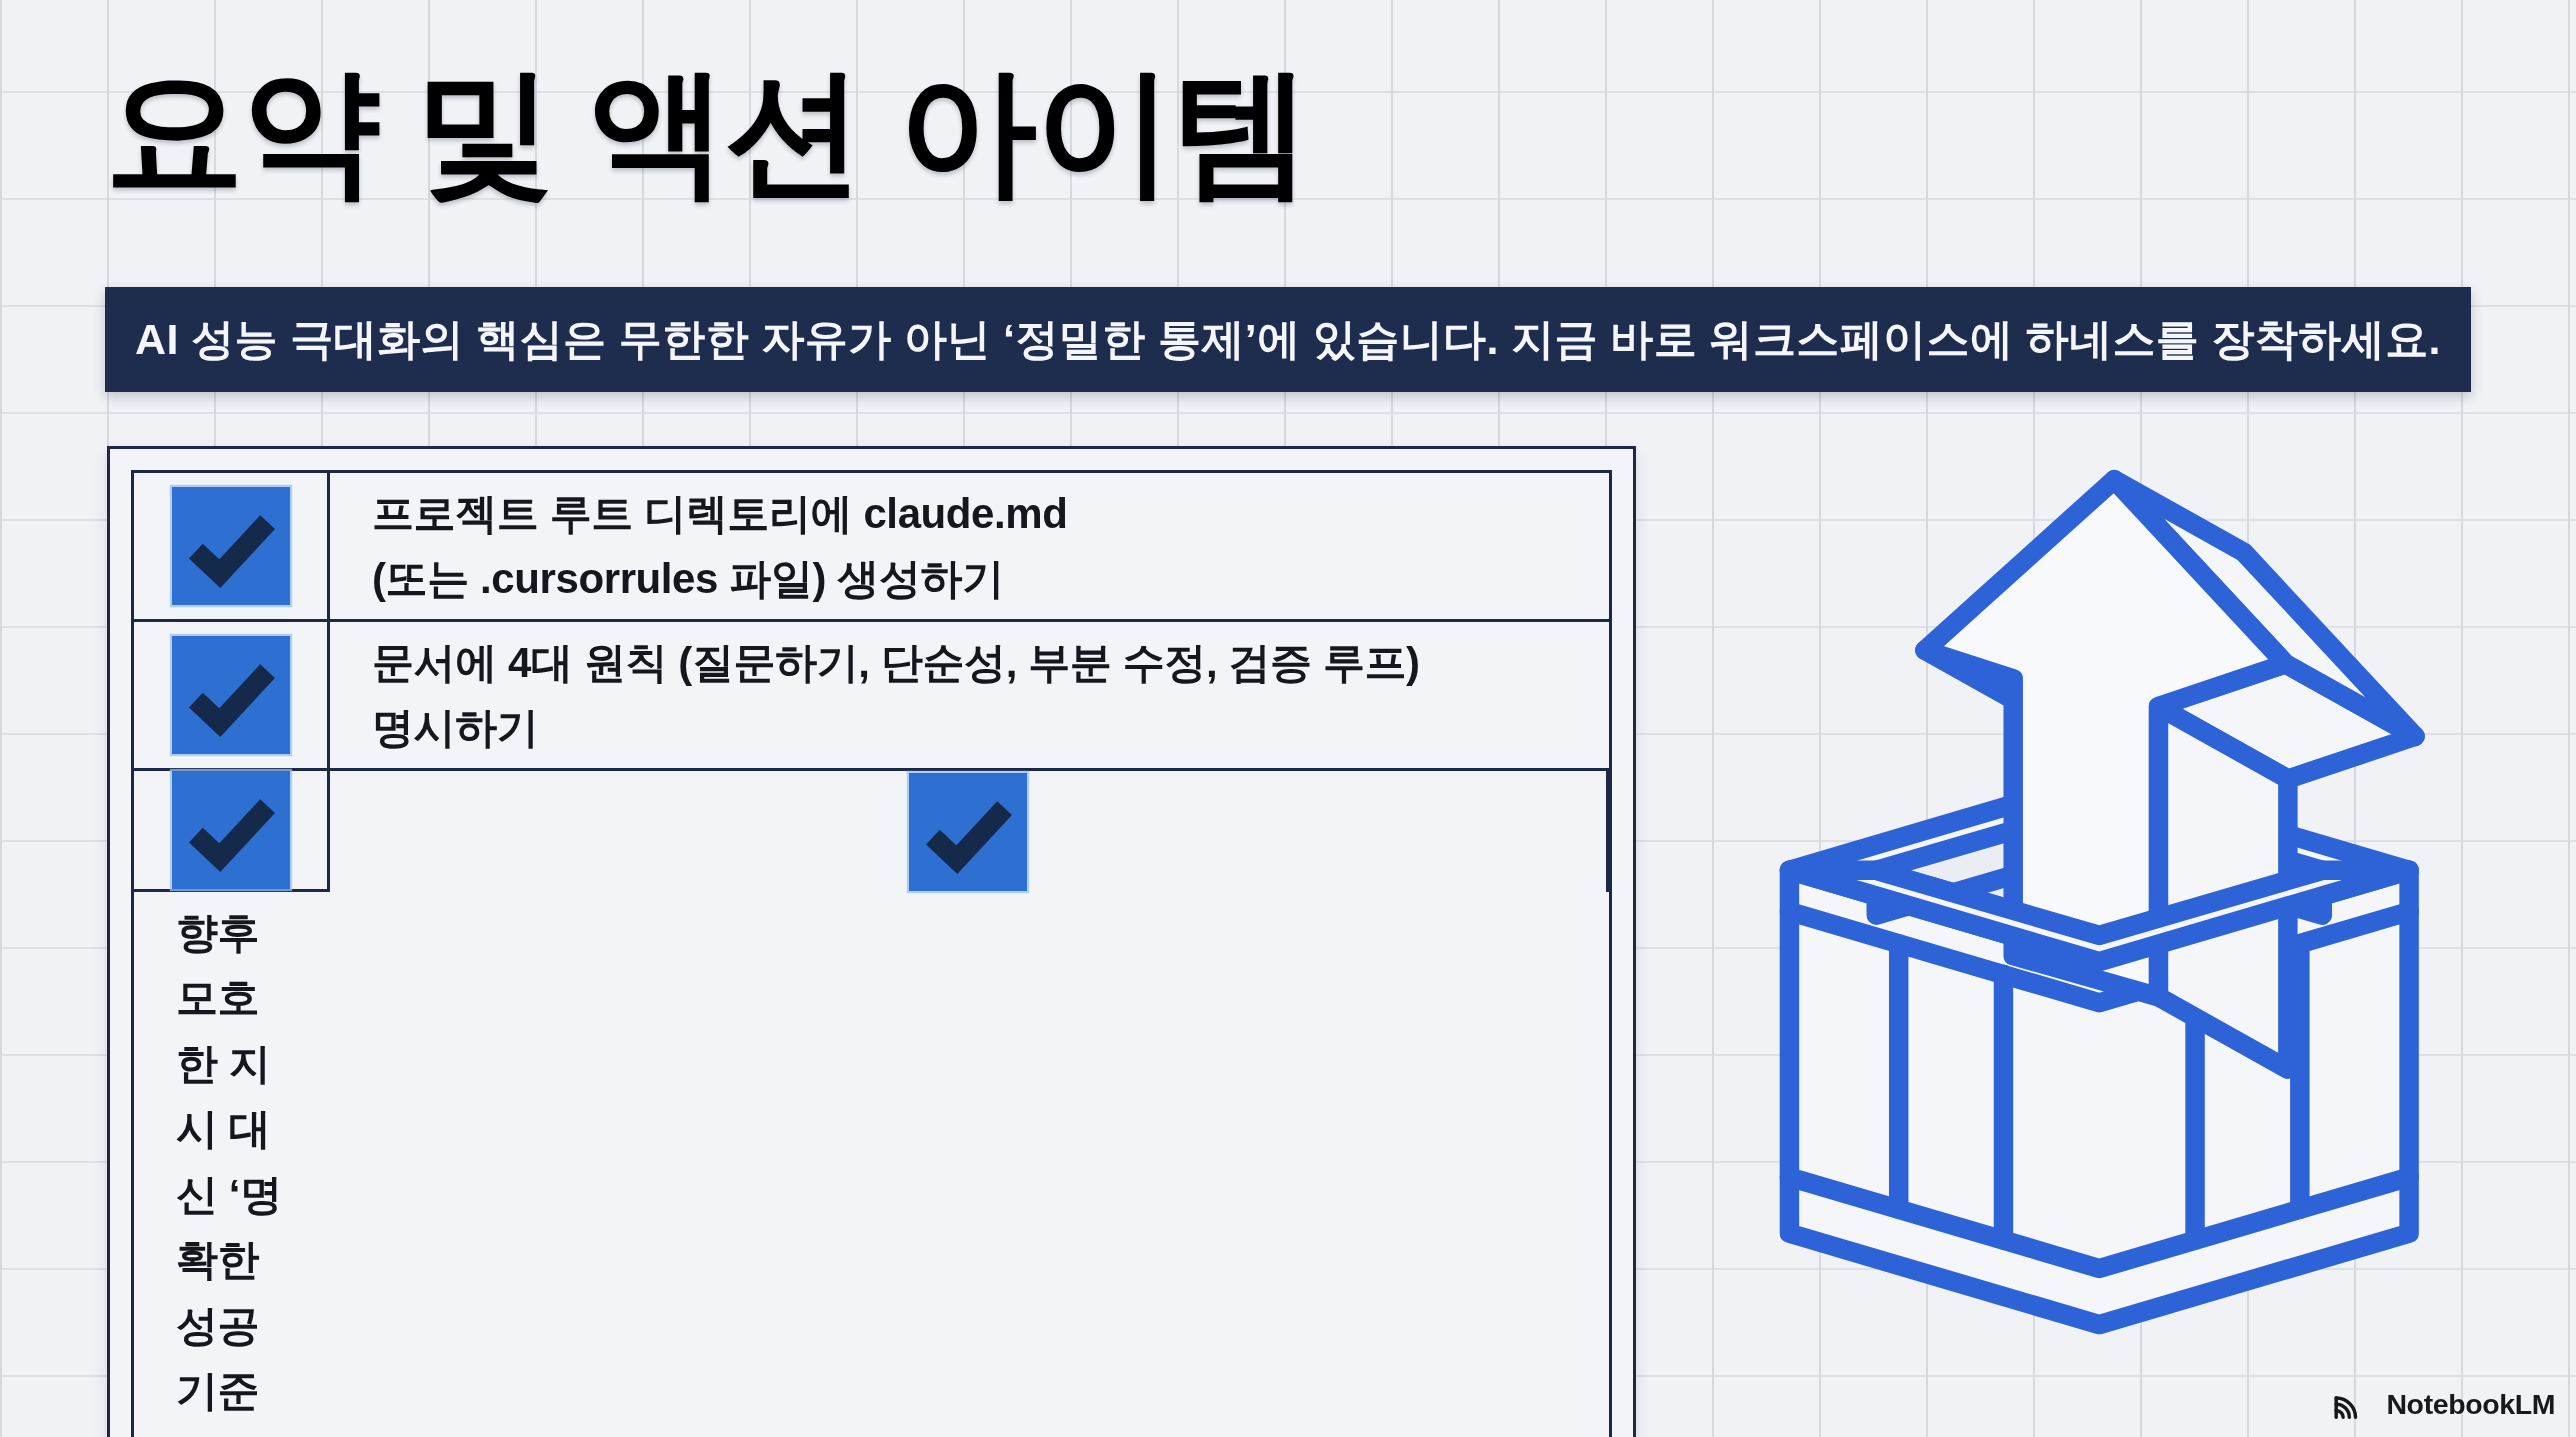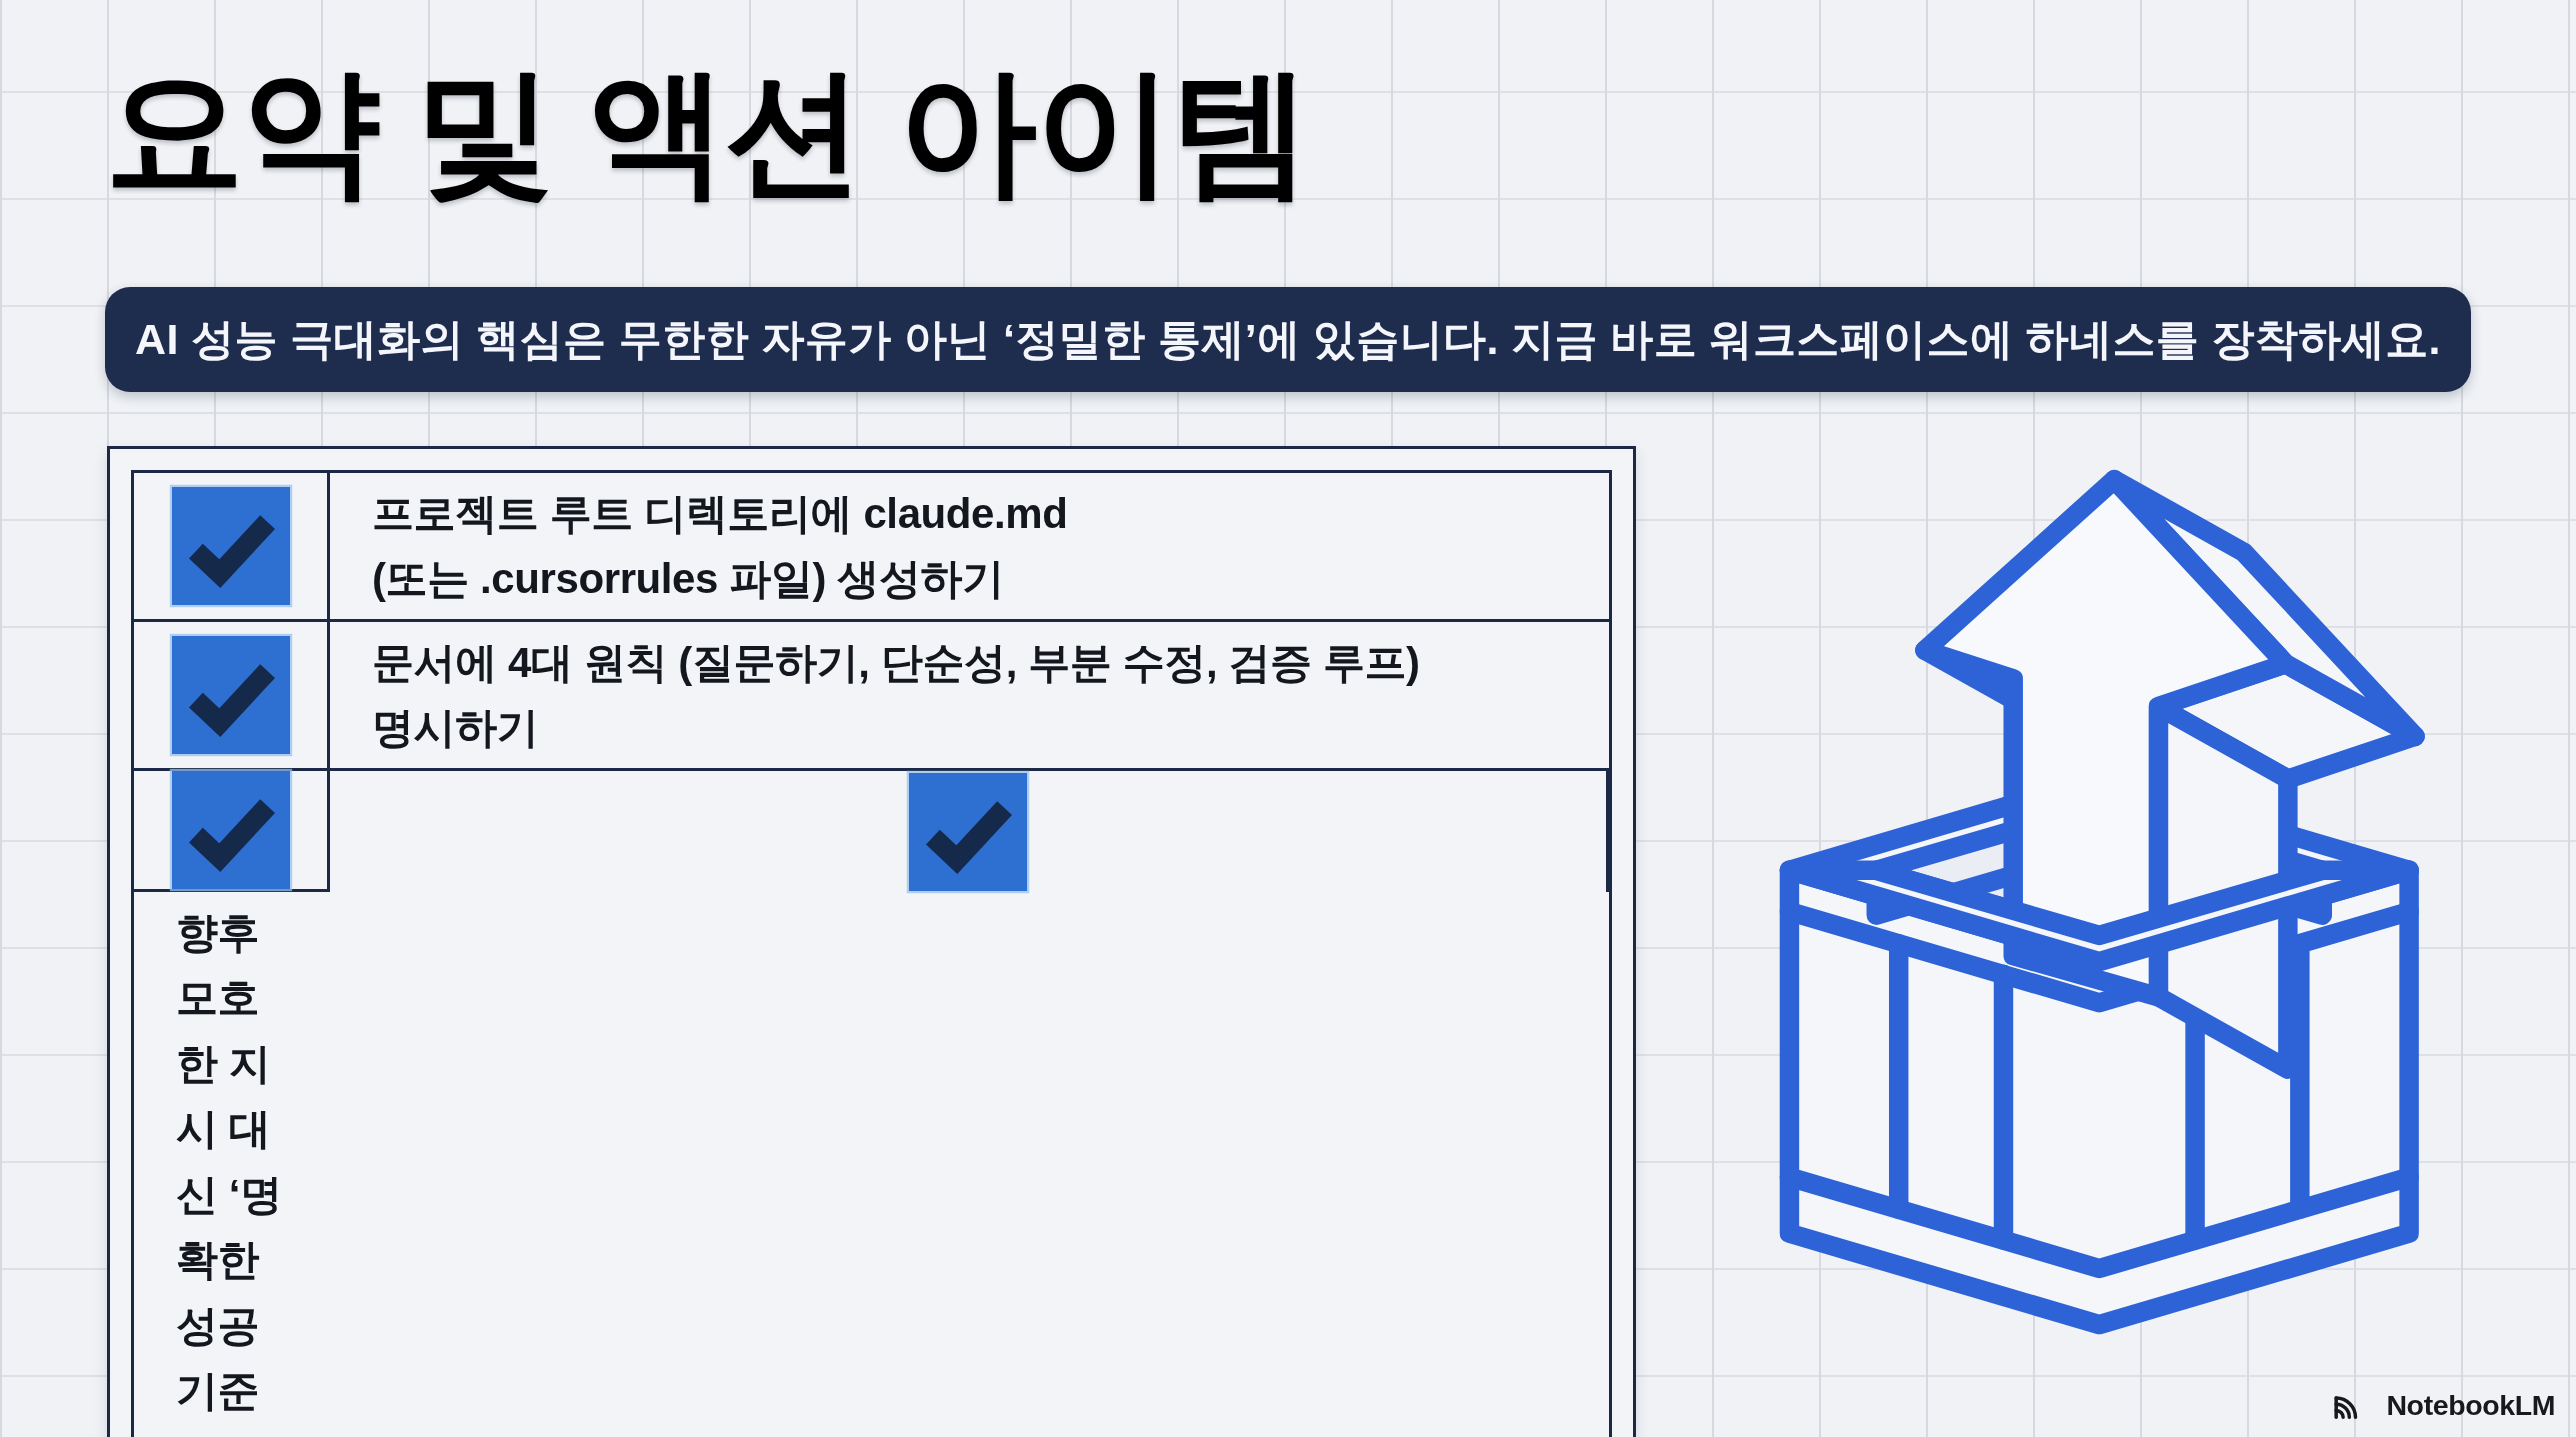--- a/index.html
+++ b/index.html
@@ -21,21 +21,20 @@
     text-shadow:0 3px 4.5px rgba(10,20,40,.22);
     white-space:nowrap;
   }
   .banner{
     position:absolute;left:105px;top:287px;width:2366px;height:105px;
     background:#1e2c4e;color:#f4f6fb;
     display:flex;align-items:center;justify-content:center;
     font-size:43px;font-weight:700;letter-spacing:0.4px;
     box-shadow:0 4.5px 12px rgba(20,35,70,.22);
     white-space:nowrap;
-    border-radius:25px;
   }
   .checklist{
     position:absolute;left:107px;top:446px;width:1529px;height:1124px;
     box-sizing:border-box;border:3.7px solid #1b2946;background:#f2f4f7;
     padding:21px;box-shadow:0 6px 13.5px rgba(20,35,70,.12);
   }
   .checklist-grid{
     width:100%;height:100%;box-sizing:border-box;
     border:3px solid #1b2946;
     display:grid;grid-template-columns:196px 1fr;grid-auto-rows:1fr;
@@ -52,21 +51,21 @@
     white-space:pre-line;letter-spacing:-0.4px;
   }
   .checkbox{
     width:118px;height:118px;background:#2e6fd2;
     box-shadow:0 0 0 2.2px rgba(150,192,240,.75);
     display:flex;align-items:center;justify-content:center;
   }
   .illustration{position:absolute;left:1764px;top:448px;width:696px;height:906px;}
   .footer-brand{
     position:absolute;right:21px;bottom:16.5px;
-    display:flex;align-items:flex-end;gap:22px;
+    display:flex;align-items:center;gap:22px;
     color:#17191d;font-size:28.5px;font-weight:700;letter-spacing:-0.4px;
   }
 </style>
 </head>
 <body>
 
 <div class="page-title">요약 및 액션 아이템</div>
 
 <div class="banner">
   <span>AI 성능 극대화의 핵심은 무한한 자유가 아닌 ‘정밀한 통제’에 있습니다. 지금 바로 워크스페이스에 하네스를 장착하세요.</span>

